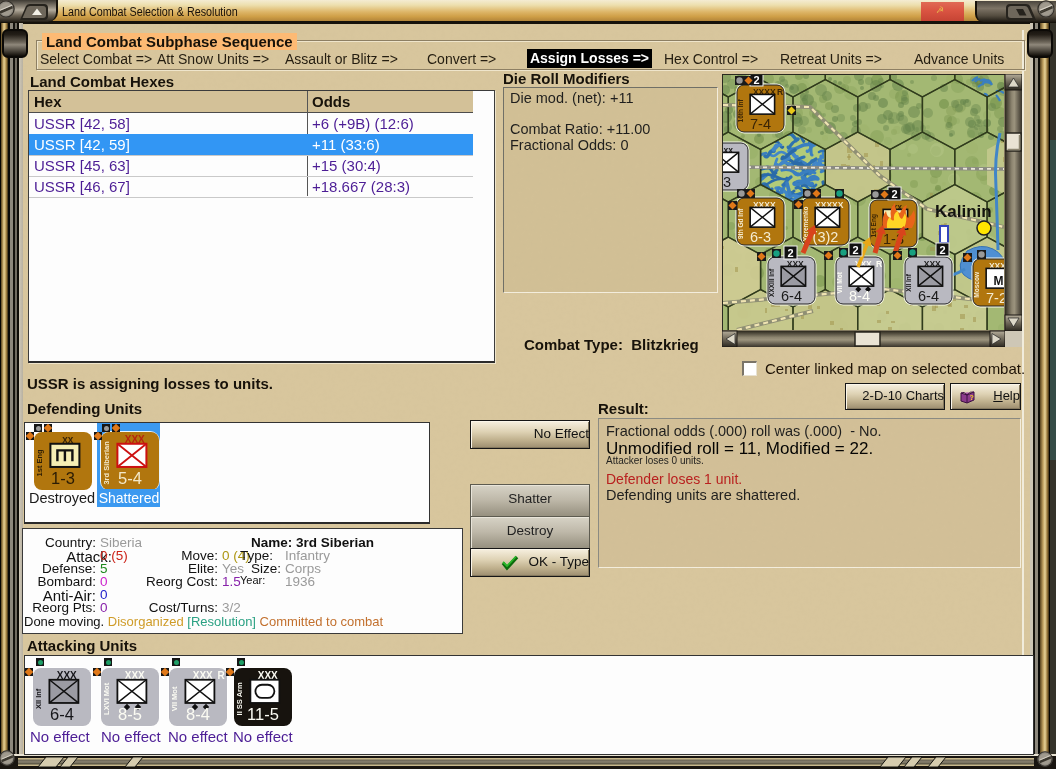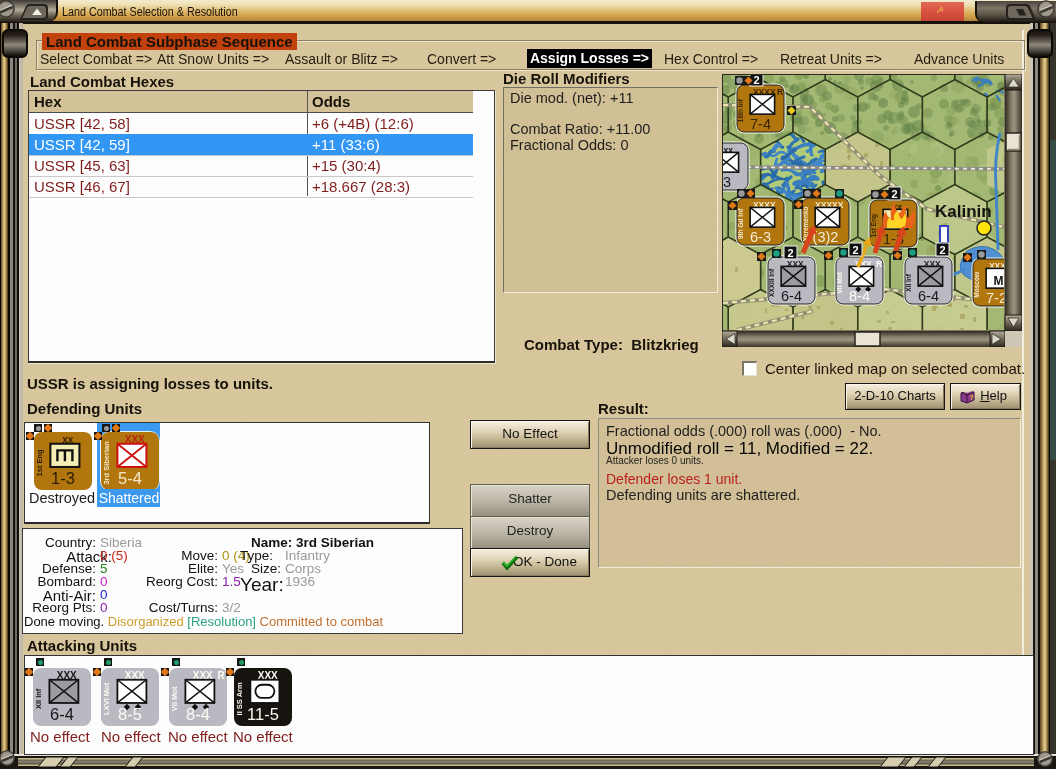--- a/index.html
+++ b/index.html
@@ -1,19 +1,19 @@
 <!DOCTYPE html>
 <html><head><meta charset="utf-8"><style>
 *{margin:0;padding:0;box-sizing:border-box}
 html,body{width:1056px;height:769px;overflow:hidden}
 body{font-family:"Liberation Sans",sans-serif;background:#d9c79e;position:relative}
 .abs{position:absolute}
 .lbl{font-size:15px;font-weight:bold;color:#17120a;white-space:nowrap}
-.txt{font-size:15px;color:#7f1d1d;white-space:nowrap}
-.btn{position:absolute;width:120px;height:29px;font-size:13.5px;color:#111;text-align:center;
+.txt{font-size:15px;color:#4c1d95;white-space:nowrap}
+.btn{position:absolute;width:120px;height:29px;font-size:13.5px;color:#111;text-align:right;
  background:linear-gradient(180deg,#f7f0e0 0%,#ded2b4 40%,#c0b18e 70%,#9c8d6f 100%);
  border:1.5px solid #161616;box-shadow:inset 1px 1px 0 #fbf6ea, inset -1px -1px 0 #84785e;line-height:26px}
 .btn2{position:absolute;width:120px;height:38px;font-size:13.5px;color:#222;text-align:center;
  background:linear-gradient(180deg,#d7d3c6 0%,#bfb9aa 40%,#a49e8e 70%,#8b8573 100%);
  border:1px solid #5d5b50;box-shadow:inset 1px 1px 0 #e9e5da;line-height:27px}
 </style></head><body>
 <div class="abs" style="left:0;top:0;width:1056px;height:23px;background:linear-gradient(180deg,#f4ecd2 0%,#eddfae 22%,#ddb567 52%,#cf9f47 72%,#b5873a 90%,#6e5222 100%)"></div>
 <div class="abs" style="left:0;top:21px;width:1056px;height:3px;background:#16120b"></div>
 <div class="abs" style="left:0;top:0;width:58px;height:22px;background:linear-gradient(180deg,#3e3a33 0%,#8a8275 30%,#b3ab9c 45%,#6b6254 70%,#211d16 100%);border-right:2px solid #16120b;border-radius:0 0 10px 0"></div>
 
@@ -83,37 +83,37 @@
 
 <svg class="abs" style="left:1037px;top:751px" width="16" height="16" viewBox="0 0 20 20">
     <circle cx="10" cy="10" r="9.5" fill="#8f8a80"></circle>
     <circle cx="10" cy="10" r="9" fill="none" stroke="#34302a" stroke-width="1.4"></circle>
     <circle cx="10" cy="10" r="7" fill="#a09a8e"></circle>
     <path d="M3,13 L17,7 M3.5,14.5 L17.5,8.5" stroke="#3c382f" stroke-width="1.6"></path>
     <path d="M3,11.5 L17,5.5" stroke="#d8d3c8" stroke-width="1.2"></path>
   </svg>
 <div class="abs" style="left:1022px;top:30px;width:2px;height:724px;background:#f4efe2;opacity:0.9"></div>
 <div class="abs" style="left:36px;top:40px;width:989px;height:30px;border:1px solid #8d7f63;box-shadow:1px 1px 0 #efe5cb, inset 1px 1px 0 #efe5cb"></div>
-<div class="abs lbl" style="left:42px;top:33px;background:#c2410c;padding:0 4px">Land Combat Subphase Sequence</div>
+<div class="abs lbl" style="left:42px;top:33px;background:#fdba74;padding:0 4px">Land Combat Subphase Sequence</div>
 <div class="abs" style="left:40px;top:51px;font-size:14px;color:#241d10;white-space:nowrap">Select Combat =&gt;</div>
 <div class="abs" style="left:157px;top:51px;font-size:14px;color:#241d10;white-space:nowrap">Att Snow Units =&gt;</div>
 <div class="abs" style="left:285px;top:51px;font-size:14px;color:#241d10;white-space:nowrap">Assault or Blitz =&gt;</div>
 <div class="abs" style="left:427px;top:51px;font-size:14px;color:#241d10;white-space:nowrap">Convert =&gt;</div>
 <div class="abs" style="left:664px;top:51px;font-size:14px;color:#241d10;white-space:nowrap">Hex Control =&gt;</div>
 <div class="abs" style="left:780px;top:51px;font-size:14px;color:#241d10;white-space:nowrap">Retreat Units =&gt;</div>
 <div class="abs" style="left:914px;top:51px;font-size:14px;color:#241d10;white-space:nowrap">Advance Units</div>
 <div class="abs" style="left:527px;top:49px;width:125px;height:19px;background:#000;color:#fff;font-size:14px;font-weight:bold;text-align:center;line-height:19px;white-space:nowrap">Assign Losses =&gt;</div>
 <div class="abs lbl" style="left:30px;top:73px">Land Combat Hexes</div>
 <div class="abs" style="left:28px;top:90px;width:467px;height:273px;background:#fdfdfd;border:1px solid #3c3c3c;border-bottom:2px solid #2c2c2c;box-shadow:1px 1px 0 #efe5cb"></div>
 <div class="abs" style="left:29px;top:91px;width:444px;height:22px;background:#d3c198;border-bottom:1px solid #4c4c4c"></div>
 <div class="abs lbl" style="left:34px;top:93px;font-size:15px">Hex</div>
 <div class="abs lbl" style="left:312px;top:93px;font-size:15px">Odds</div>
 <div class="abs" style="left:307px;top:91px;width:1px;height:105px;background:#555"></div>
 <div class="abs txt" style="left:34px;top:115px">USSR [42, 58]</div>
-<div class="abs txt" style="left:312px;top:115px">+6 (+4B) (12:6)</div>
+<div class="abs txt" style="left:312px;top:115px">+6 (+9B) (12:6)</div>
 <div class="abs" style="left:29px;top:134px;width:444px;height:1px;background:#c9c9c9"></div>
 <div class="abs" style="left:29px;top:134px;width:444px;height:21px;background:#3296f4"></div>
 <div class="abs txt" style="left:34px;top:136px;color:#fff">USSR [42, 59]</div>
 <div class="abs txt" style="left:312px;top:136px;color:#fff">+11 (33:6)</div>
 <div class="abs" style="left:29px;top:155px;width:444px;height:1px;background:#c9c9c9"></div>
 <div class="abs txt" style="left:34px;top:157px">USSR [45, 63]</div>
 <div class="abs txt" style="left:312px;top:157px">+15 (30:4)</div>
 <div class="abs" style="left:29px;top:176px;width:444px;height:1px;background:#c9c9c9"></div>
 <div class="abs txt" style="left:34px;top:178px">USSR [46, 67]</div>
 <div class="abs txt" style="left:312px;top:178px">+18.667 (28:3)</div>
@@ -1048,36 +1048,36 @@
 <div class="abs" style="left:22px;top:561px;width:74px;text-align:right;font-size:13.5px;color:#111">Defense:</div>
 <div class="abs" style="left:100px;top:561px;font-size:13.5px;color:#1e8a1e">5</div>
 <div class="abs" style="left:130px;top:561px;width:88px;text-align:right;font-size:13.5px;color:#111">Elite:</div>
 <div class="abs" style="left:222px;top:561px;font-size:13.5px;color:#9a9a9a">Yes</div>
 <div class="abs" style="left:240px;top:561px;width:41px;text-align:right;font-size:13.5px;color:#111">Size:</div>
 <div class="abs" style="left:285px;top:561px;font-size:13.5px;color:#9a9a9a">Corps</div>
 <div class="abs" style="left:22px;top:574px;width:74px;text-align:right;font-size:13.5px;color:#111">Bombard:</div>
 <div class="abs" style="left:100px;top:574px;font-size:13.5px;color:#cc22cc">0</div>
 <div class="abs" style="left:130px;top:574px;width:88px;text-align:right;font-size:13.5px;color:#111">Reorg Cost:</div>
 <div class="abs" style="left:222px;top:574px;font-size:13.5px;color:#8822aa">1.5</div>
-<div class="abs" style="left:240px;top:574px;width:41px;font-size:19px;color:#111">Year:</div>
+<div class="abs" style="left:240px;top:574px;width:41px;font-size:11px;color:#111">Year:</div>
 <div class="abs" style="left:285px;top:574px;font-size:13.5px;color:#9a9a9a">1936</div>
 <div class="abs" style="left:22px;top:587px;width:74px;text-align:right;font-size:15px;color:#111">Anti-Air:</div>
 <div class="abs" style="left:100px;top:587px;font-size:13.5px;color:#2222cc">0</div>
 <div class="abs" style="left:22px;top:600px;width:74px;text-align:right;font-size:13.5px;color:#111">Reorg Pts:</div>
 <div class="abs" style="left:100px;top:600px;font-size:13.5px;color:#8822aa">0</div>
 <div class="abs" style="left:130px;top:600px;width:88px;text-align:right;font-size:13.5px;color:#111">Cost/Turns:</div>
 <div class="abs" style="left:222px;top:600px;font-size:13.5px;color:#9a9a9a">3/2</div>
 <div class="abs" style="left:24px;top:614px;font-size:13px;color:#111">Done moving. <span style="color:#cf9c28">Disorganized</span> <span style="color:#2aa183">[Resolution]</span> <span style="color:#c2702e">Committed to combat</span></div>
 <div class="btn" style="left:470px;top:420px">No Effect</div>
 <div class="btn2" style="left:470px;top:484px">Shatter</div>
 <div class="btn2" style="left:470px;top:516px">Destroy</div>
 <div class="btn" style="left:470px;top:548px"><svg style="position:absolute;left:30px;top:6px" width="18" height="16" viewBox="0 0 18 16">
       <path d="M2,8 L6,13 L16,2" fill="none" stroke="#0c6a0c" stroke-width="3.4"></path>
       <path d="M2,7 L6,11 L15,1.5" fill="none" stroke="#2ab82a" stroke-width="1.8"></path>
-    </svg><span style="margin-left:30px">OK - Done</span></div>
+    </svg><span style="margin-left:30px">OK - Type</span></div>
 <div class="abs lbl" style="left:598px;top:400px">Result:</div>
 <div class="abs" style="left:598px;top:418px;width:423px;height:150px;background:#d3c098;border-top:1px solid #8a8a82;border-left:1px solid #8a8a82;border-right:1px solid #f5efdf;border-bottom:1px solid #f5efdf"></div>
 <div class="abs" style="left:606px;top:423px;font-size:14.5px;color:#1b1b1b;white-space:nowrap">Fractional odds (.000) roll was (.000)&nbsp; - No.</div>
 <div class="abs" style="left:606px;top:439px;font-size:17px;color:#000000;white-space:nowrap">Unmodified roll = 11, Modified = 22.</div>
 <div class="abs" style="left:606px;top:455px;font-size:10px;color:#1b1b1b;white-space:nowrap">Attacker loses 0 units.</div>
 <div class="abs" style="left:606px;top:471px;font-size:14px;color:#b91c1c;white-space:nowrap">Defender loses 1 unit.</div>
 <div class="abs" style="left:606px;top:487px;font-size:14.5px;color:#1b1b1b;white-space:nowrap">Defending units are shattered.</div>
 <div class="abs lbl" style="left:27px;top:637px">Attacking Units</div>
 <div class="abs" style="left:24px;top:655px;width:1010px;height:100px;background:#fdfdfd;border:1px solid #333"></div>
 <svg class="abs" style="left:32px;top:667px" width="60" height="60" viewBox="0 0 60 60">

